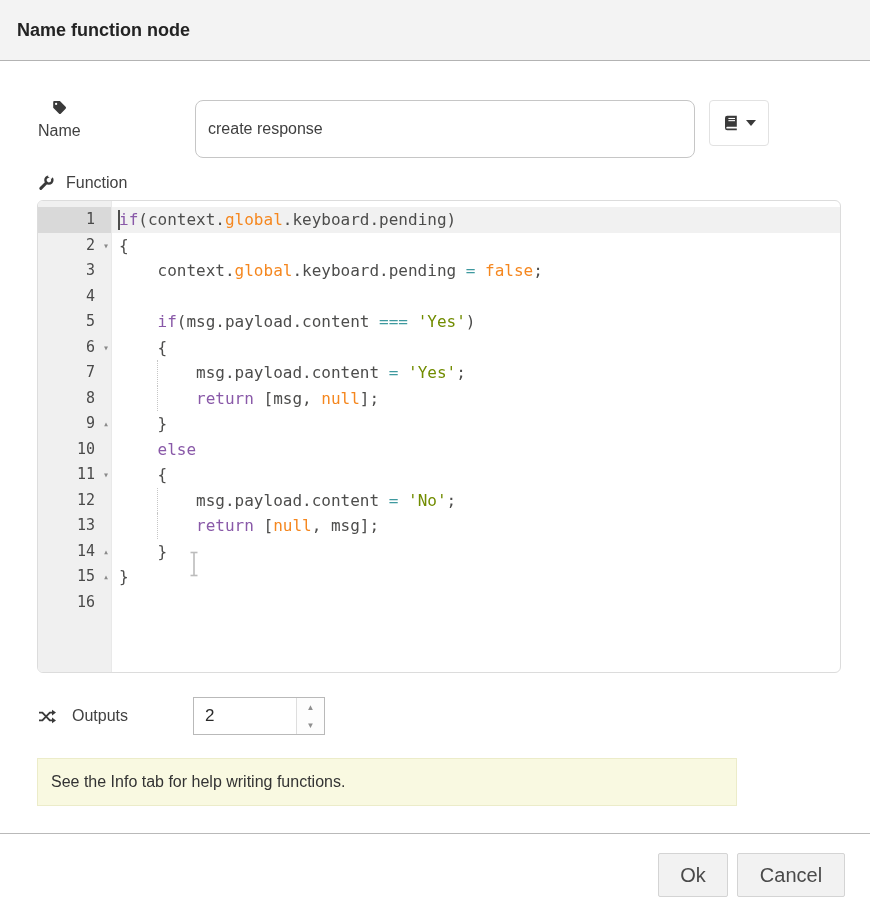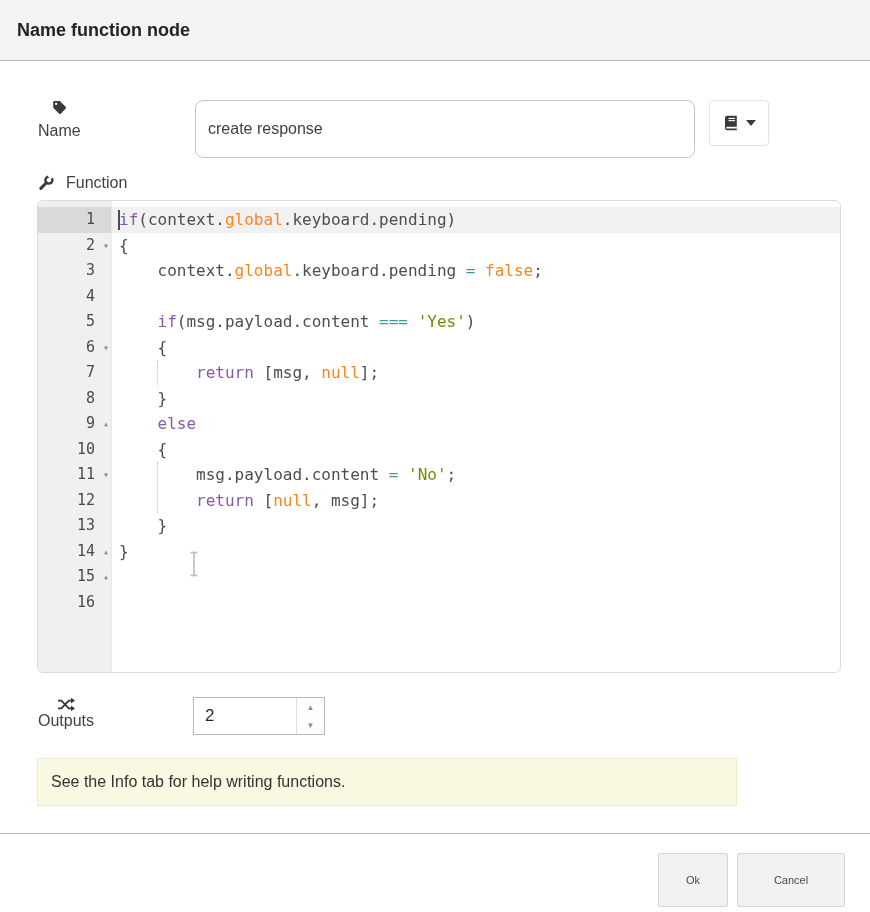--- a/index.html
+++ b/index.html
@@ -55,21 +55,21 @@
   .caret-bar{position:absolute;left:6px;top:2.5px;width:2px;height:20px;background:#4d4d4c;}
   .tok-k{color:var(--keyword);}
   .tok-c{color:var(--constant);}
   .tok-o{color:var(--operator);}
   .tok-s{color:var(--string);}
   .tok-p{color:var(--text);}
 
   
   .outputs-label{
     position:absolute;left:38px;top:697px;height:38px;
-    display:flex;gap:0;font-size:16px;color:#414141;flex-direction:column;
+    display:flex;align-items:center;gap:15px;font-size:16px;color:#414141;
   }
   .outputs-wrap{
     position:absolute;left:193px;top:697px;width:132px;height:38px;box-sizing:border-box;
     border:1px solid #b9b9b9;background:#fff;display:flex;
   }
   .outputs-value{
     flex:1;min-width:0;border:none;outline:none;padding:0 0 0 11px;font-size:17px;color:#2a2a2a;
     font-family:"Liberation Sans",sans-serif;background:transparent;
   }
   .spinner{width:27px;border-left:1px solid #dedede;display:flex;flex-direction:column;background:#fdfdfd;}
@@ -78,23 +78,23 @@
   
   .tip{
     position:absolute;left:37px;top:758px;width:700px;height:48px;box-sizing:border-box;
     background:#f9f9e1;border:1px solid #ececc9;display:flex;align-items:center;
     padding-left:13px;font-size:16px;color:#333;
   }
 
   
   .footer-divider{position:absolute;left:0;right:0;top:833px;border-top:1px solid #b9b9b9;}
   .btn{
-    position:absolute;top:853px;height:54px;box-sizing:border-box;cursor:pointer;
+    position:absolute;top:853px;height:44px;box-sizing:border-box;cursor:pointer;
     background:#f2f2f2;border:1px solid #d4d4d4;border-radius:2px;
-    font-size:11px;color:#4a4a4a;font-family:"Liberation Sans",sans-serif;
+    font-size:20px;color:#4a4a4a;font-family:"Liberation Sans",sans-serif;
   }
   .btn-ok{left:658px;width:70px;}
   .btn-cancel{left:737px;width:108px;}
 
   .mouse-ibeam{position:absolute;left:187px;top:551px;pointer-events:none;}
   .icon{display:inline-flex;align-items:center;justify-content:center;}
 </style>
 </head>
 <body>
 
@@ -155,20 +155,21 @@
         <div class="gl"><span>15</span><span class="fold">▴</span></div>
         <div class="gl"><span>16</span></div>
       </div>
     <div class="code-area">
         <div class="cl active"><span class="tok-k">if</span><span class="tok-p">(context.</span><span class="tok-c">global</span><span class="tok-p">.keyboard.pending)</span><span class="caret-bar"></span></div>
         <div class="cl"><span class="tok-p">{</span></div>
         <div class="cl"><span class="tok-p">    context.</span><span class="tok-c">global</span><span class="tok-p">.keyboard.pending </span><span class="tok-o">=</span><span class="tok-p"> </span><span class="tok-c">false</span><span class="tok-p">;</span></div>
         <div class="cl"></div>
         <div class="cl"><span class="tok-p">    </span><span class="tok-k">if</span><span class="tok-p">(msg.payload.content </span><span class="tok-o">===</span><span class="tok-p"> </span><span class="tok-s">'Yes'</span><span class="tok-p">)</span></div>
         <div class="cl"><span class="tok-p">    {</span></div>
+        <div class="cl"><span class="guide" style="left: 45.4px;"></span><span class="tok-p">        msg.payload.content </span><span class="tok-o">=</span><span class="tok-p"> </span><span class="tok-s">'Yes'</span><span class="tok-p">;</span></div>
         <div class="cl"><span class="guide" style="left: 45.4px;"></span><span class="tok-p">        </span><span class="tok-k">return</span><span class="tok-p"> [msg, </span><span class="tok-c">null</span><span class="tok-p">];</span></div>
         <div class="cl"><span class="tok-p">    }</span></div>
         <div class="cl"><span class="tok-p">    </span><span class="tok-k">else</span></div>
         <div class="cl"><span class="tok-p">    {</span></div>
         <div class="cl"><span class="guide" style="left: 45.4px;"></span><span class="tok-p">        msg.payload.content </span><span class="tok-o">=</span><span class="tok-p"> </span><span class="tok-s">'No'</span><span class="tok-p">;</span></div>
         <div class="cl"><span class="guide" style="left: 45.4px;"></span><span class="tok-p">        </span><span class="tok-k">return</span><span class="tok-p"> [</span><span class="tok-c">null</span><span class="tok-p">, msg];</span></div>
         <div class="cl"><span class="tok-p">    }</span></div>
         <div class="cl"><span class="tok-p">}</span></div>
         <div class="cl"></div>
       </div>

